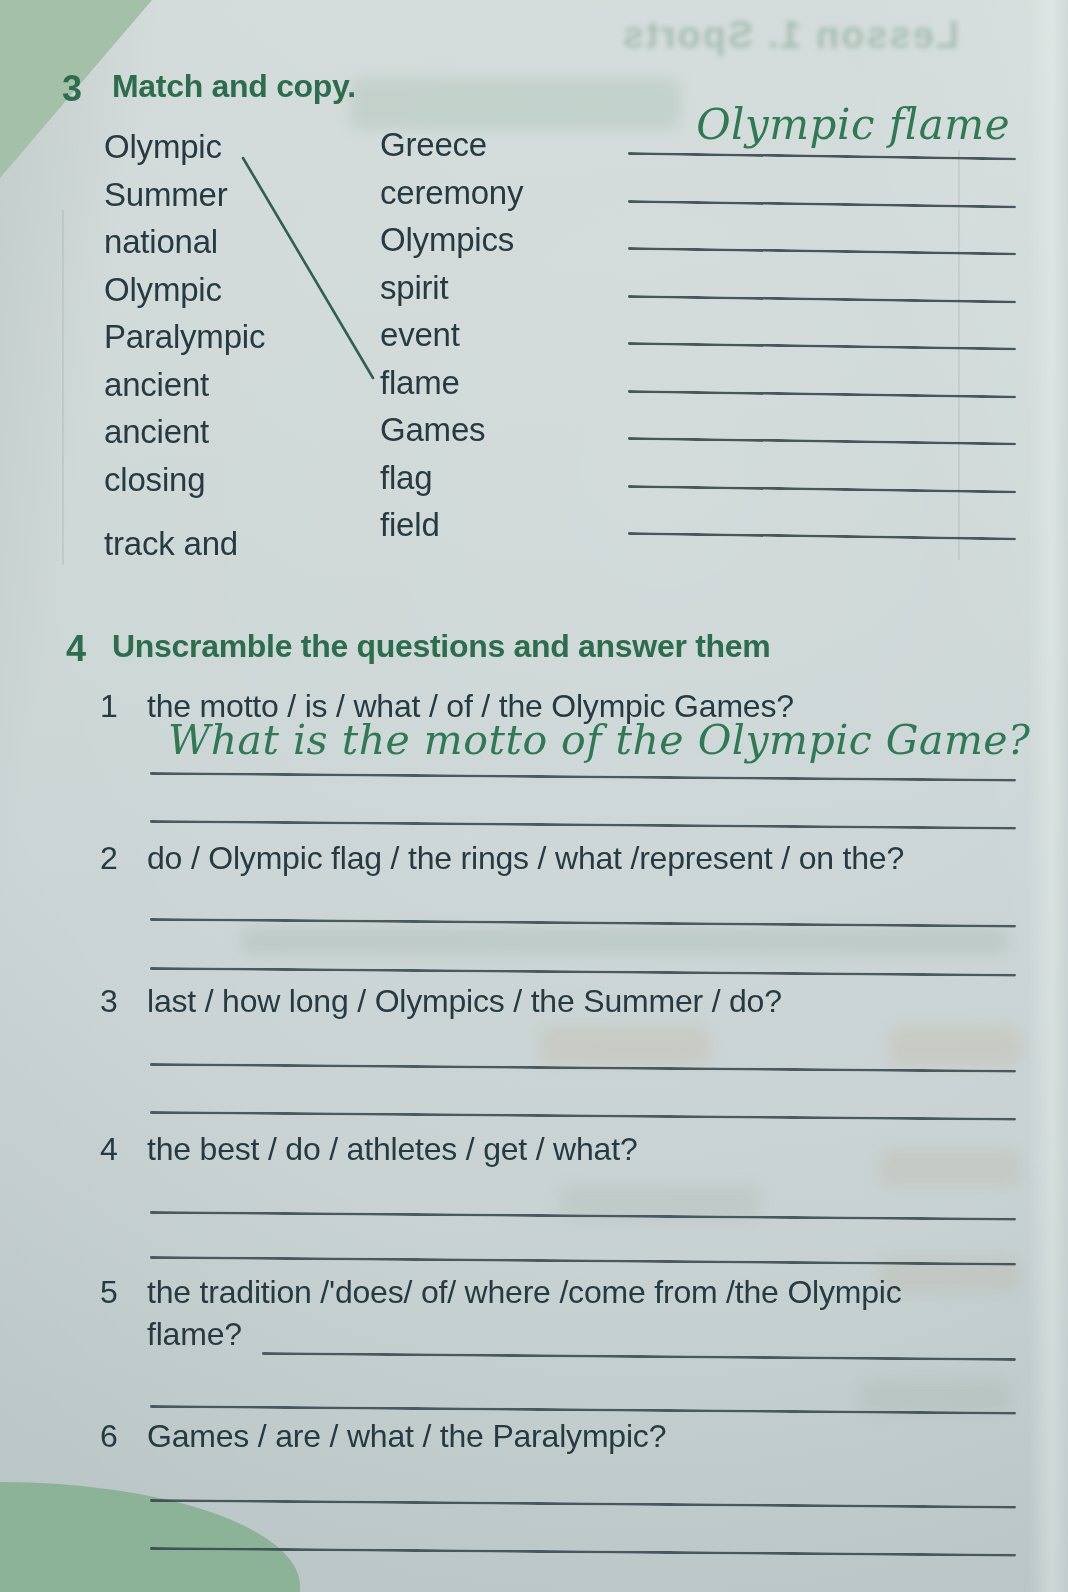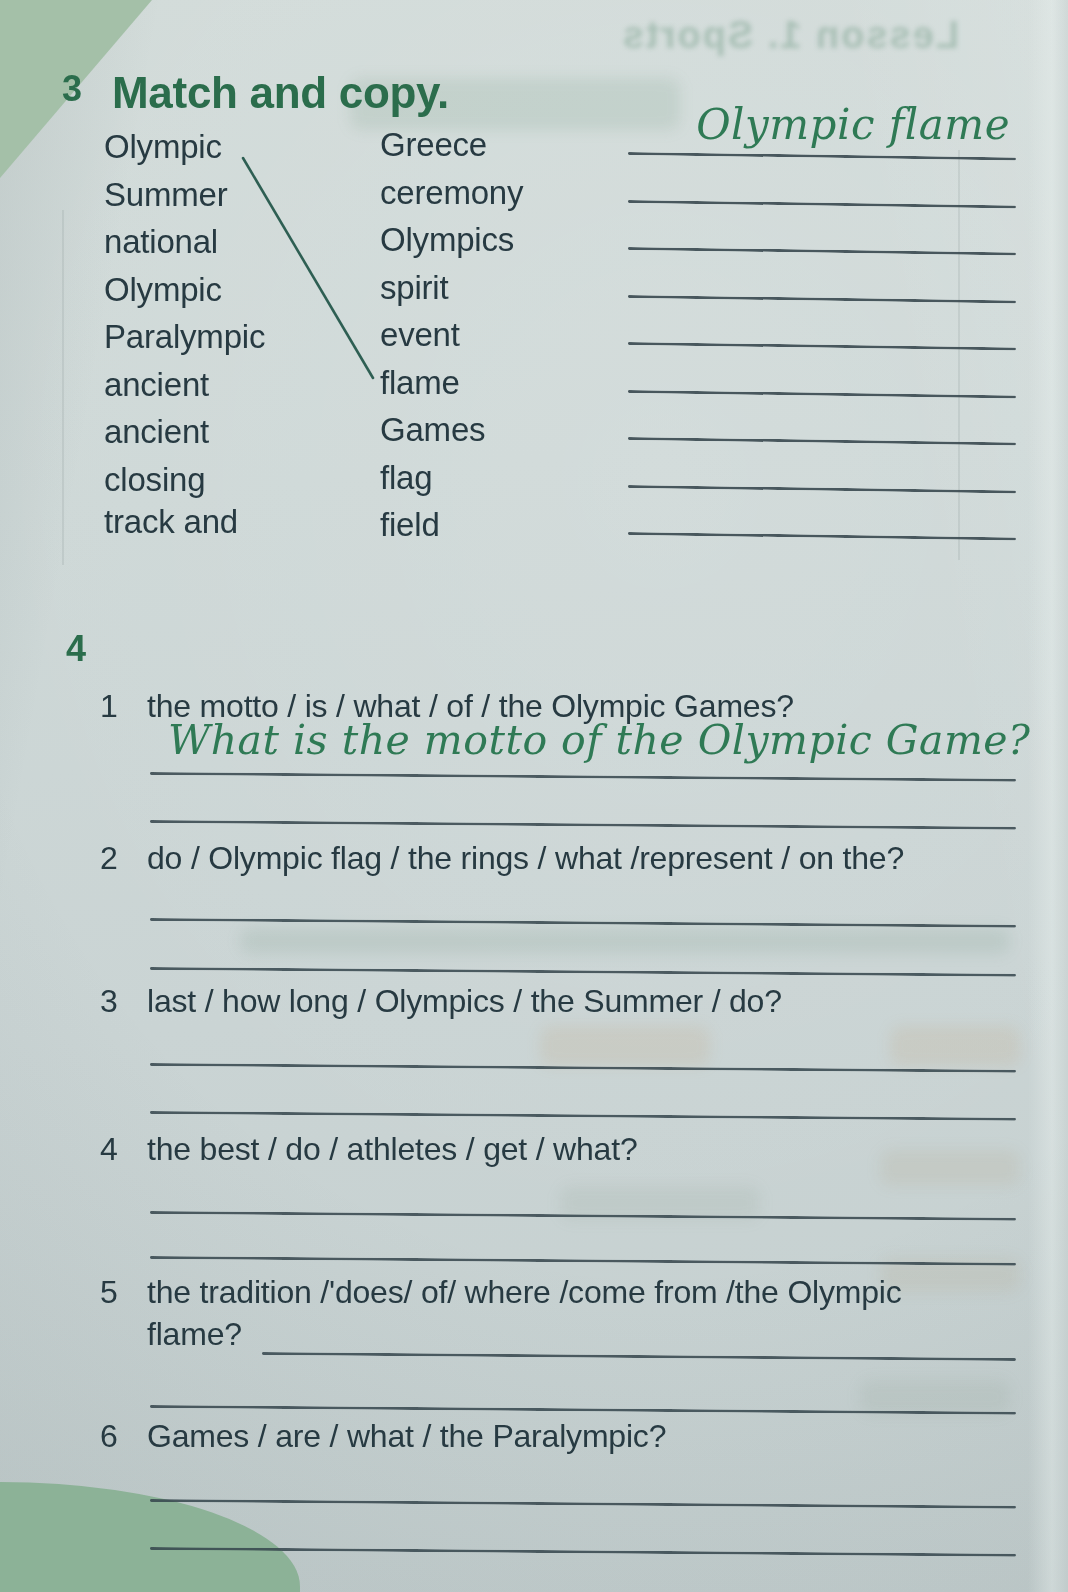--- a/index.html
+++ b/index.html
@@ -24,21 +24,21 @@
     background:#8cb297;border-radius:0 100% 0 0 / 0 95% 0 0;}
   .edge-band{position:absolute;top:0;right:0;width:40px;height:100%;
     background:linear-gradient(90deg, rgba(230,238,236,0) 0%, rgba(230,238,236,0.45) 60%, rgba(200,210,209,0.5) 100%);}
   
   .bleed{position:absolute;pointer-events:none;transform:scaleX(-1);
     color:rgba(70,125,95,0.30);font-weight:bold;filter:blur(2.5px);
     font-size:38px;letter-spacing:2px;}
   .smudge{position:absolute;pointer-events:none;filter:blur(7px);border-radius:12px;}
   
   .h-num{position:absolute;font-weight:bold;font-size:36px;color:#2b6d4c;}
-  .h-title{position:absolute;font-weight:bold;font-size:44px;color:#2b6d4c;letter-spacing:-0.3px;}
+  .h-title{position:absolute;font-weight:bold;font-size:32px;color:#2b6d4c;letter-spacing:-0.3px;}
   
   .m-left,.m-right{position:absolute;font-size:33px;letter-spacing:-0.2px;}
   .m-left{left:104px;}
   .m-right{left:380px;}
   .m-line{position:absolute;left:628px;width:388px;height:0;
     border-top:3px solid rgba(52,68,75,0.88);
     transform:rotate(0.8deg);transform-origin:left center;border-radius:2px;}
   
   .q-num{position:absolute;left:100px;font-size:32px;}
   .q-text{position:absolute;left:147px;font-size:32px;letter-spacing:-0.2px;white-space:nowrap;}
@@ -105,29 +105,30 @@
   <div class="m-line" style="top:390px;"></div>
 
   <div class="m-left" style="top:413px;">ancient</div>
   <div class="m-right" style="top:411px;">Games</div>
   <div class="m-line" style="top:437px;"></div>
 
   <div class="m-left" style="top:461px;">closing</div>
   <div class="m-right" style="top:459px;">flag</div>
   <div class="m-line" style="top:485px;"></div>
 
-  <div class="m-left" style="top:503px;">track and</div>
+  <div class="m-left" style="top:525px;">track and</div>
   <div class="m-right" style="top:506px;text-align:right;">field</div>
   <div class="m-line" style="top:532px;"></div>
 
   <svg class="match-svg" width="1068" height="600">
     <line x1="243" y1="158" x2="373" y2="378" stroke="#2e5f53" stroke-width="2.6" stroke-linecap="round"></line>
   </svg>
 
   <div class="h-num" style="left:66px;top:628px;">4</div>
+  <div class="h-title" style="left:112px;top:628px;">Unscramble the questions and answer them</div>
 
   <div class="q-num" style="top:688px;">1</div>
   <div class="q-text" style="top:688px;">the motto / is / what / of / the Olympic Games?</div>
   <div class="handwriting hw-ex4">What is the motto of the Olympic Game?</div>
   <div class="ans-line" style="top:772px;"></div>
   <div class="ans-line" style="top:820px;"></div>
 
   <div class="q-num" style="top:840px;">2</div>
   <div class="q-text" style="top:840px;">do / Olympic flag / the rings / what /represent / on the?</div>
   <div class="ans-line" style="top:918px;"></div>

